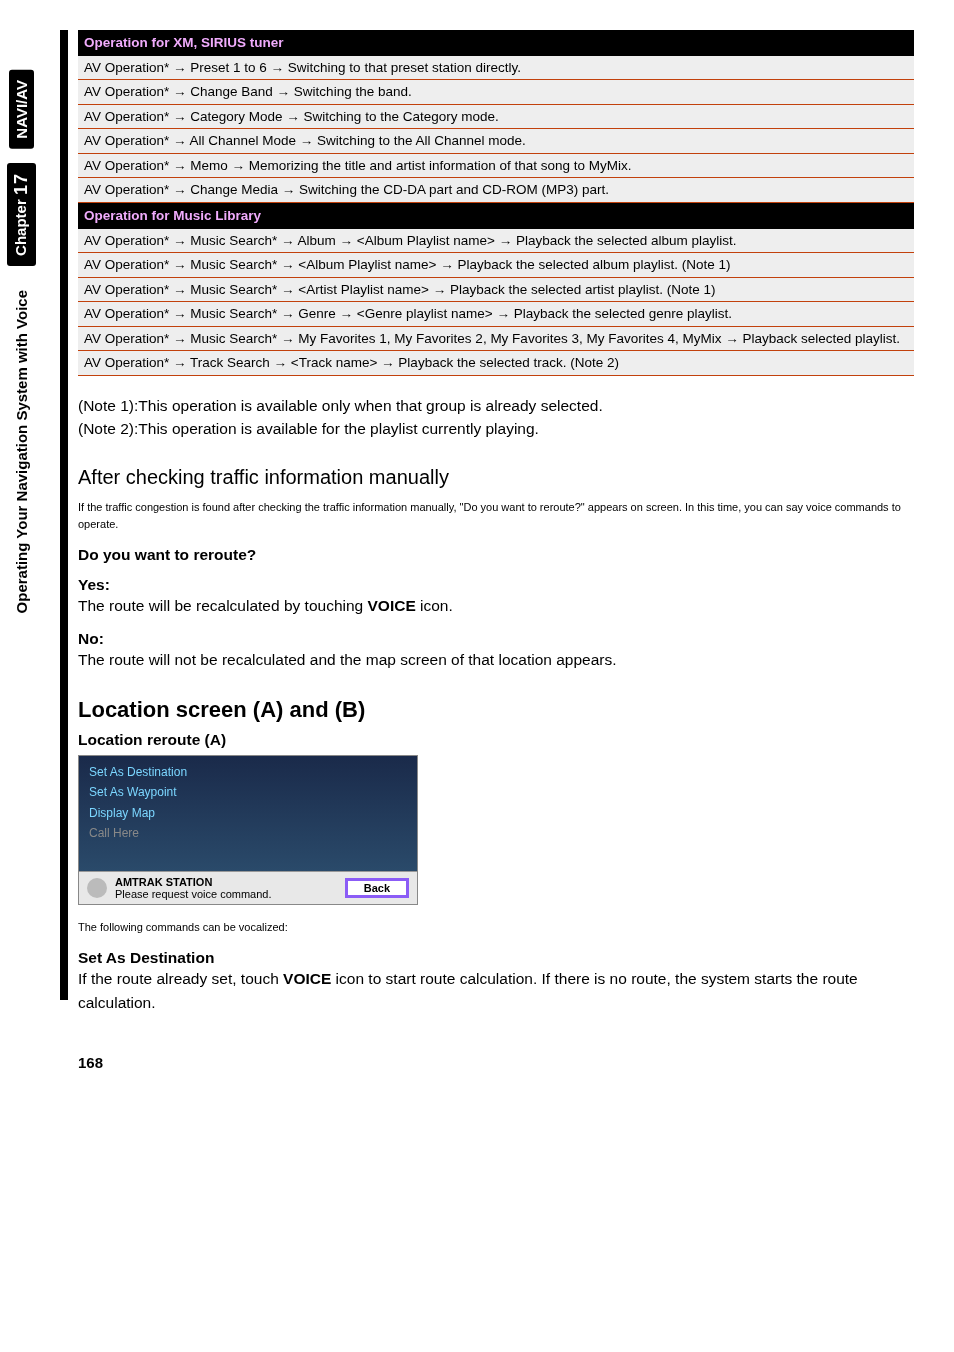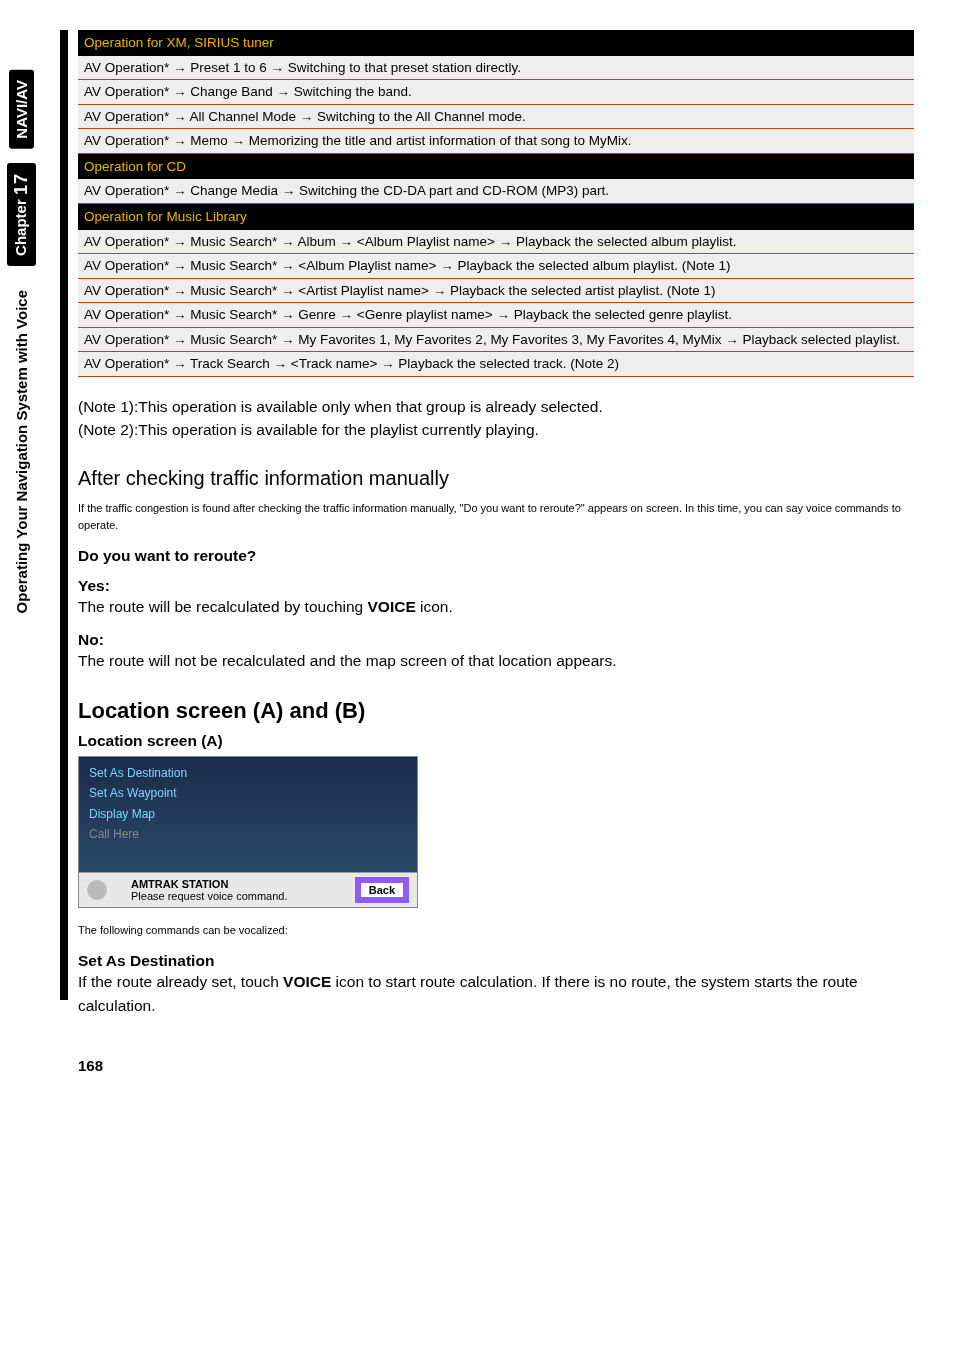--- a/index.html
+++ b/index.html
@@ -46,23 +46,23 @@
   }
 
   table.ops {
     width: 100%;
     border-collapse: collapse;
     font-size: 13.5px;
     line-height: 1.45;
   }
   table.ops th {
     background: #000;
-    color: #eab308;
+    color: #f0abfc;
     text-align: left;
-    font-weight: normal;
+    font-weight: bold;
     padding: 3px 6px;
   }
   table.ops td {
     background: #eee;
     padding: 2px 6px;
     border-bottom: 1px solid #c2410c;
   }
 
   .notes { margin-top: 18px; font-size: 15.5px; line-height: 1.5; }
 
@@ -98,32 +98,32 @@
     height: 115px;
   }
   .shot-top .blue { color: #7bd6ff; }
   .shot-top .grey { color: #888; }
   .shot-bottom {
     background: #e8e8e8;
     padding: 4px 8px;
     font-size: 11px;
     display: flex;
     align-items: center;
-    gap: 24px;
+    gap: 8px;
     border-top: 1px solid #999;
   }
   .shot-bottom .mic {
     width: 20px; height: 20px; background:#bbb; border-radius:50%; display:inline-block;
   }
   .shot-bottom .backbtn {
     margin-left: auto;
     background: #fff;
-    border: 6px solid #8b5cf6;
+    border: 3px solid #8b5cf6;
     font-size: 11px;
-    padding: 1px 8px;
+    padding: 1px 16px;
     font-weight: bold;
   }
 
   .pagenum { font-weight: bold; font-size: 15px; margin-top: 40px; }
 </style>
 </head>
 <body>
 
 <div class="sidebar">
   <div class="tab black">NAVI/AV</div>
@@ -143,29 +143,29 @@
         <tr>
           <th>Operation for XM, SIRIUS tuner</th>
         </tr>
     <tr>
           <td>AV Operation* → Preset 1 to 6 → Switching to that preset station directly.</td>
         </tr>
     <tr>
           <td>AV Operation* → Change Band → Switching the band.</td>
         </tr>
     <tr>
+          <td>AV Operation* → Category Mode → Switching to the Category mode.</td>
+        </tr>
+    <tr>
           <td>AV Operation* → All Channel Mode → Switching to the All Channel mode.</td>
         </tr>
     <tr>
           <td>AV Operation* → Memo → Memorizing the title and artist information of that song to MyMix.</td>
         </tr>
 
-    <tr>
-          <th>Operation for CD</th>
-        </tr>
     <tr>
           <td>AV Operation* → Change Media → Switching the CD-DA part and CD-ROM (MP3) part.</td>
         </tr>
 
     <tr>
           <th>Operation for Music Library</th>
         </tr>
     <tr>
           <td>AV Operation* → Music Search* → Album → &lt;Album Playlist name&gt; → Playback the selected album playlist.</td>
         </tr>
@@ -199,21 +199,21 @@
 
   <div class="label">Yes:</div>
   <div class="descr">
     <span>The route will be recalculated by touching </span><b>VOICE</b><span> icon.</span>
   </div>
 
   <div class="label">No:</div>
   <div class="descr">The route will not be recalculated and the map screen of that location appears.</div>
 
   <h3 class="sub">Location screen (A) and (B)</h3>
-  <div class="label" style="margin-top:6px">Location screen (A)</div>
+  <div class="label" style="margin-top:6px">Location reroute (A)</div>
 
   <div class="shot">
     <div class="shot-top">
       <div class="blue">Set As Destination</div>
       <div class="blue">Set As Waypoint</div>
       <div class="blue">Display Map</div>
       <div class="grey">Call Here</div>
     </div>
     <div class="shot-bottom">
       <span class="mic"></span>

